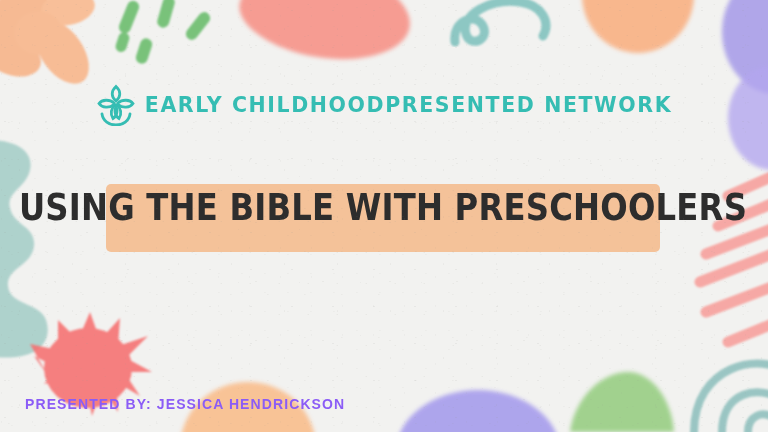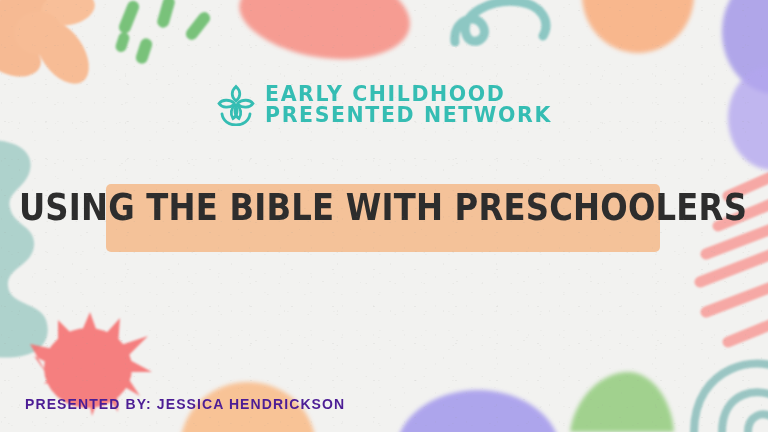--- a/index.html
+++ b/index.html
@@ -47,21 +47,21 @@
     left: 0; right: 0;
     top: 84px;
     display: flex;
     align-items: center;
     justify-content: center;
     gap: 9px;
   }
   #logo-mark { width: 40px; height: 42px; flex: none; }
   #logo-text {
     display: flex;
-    flex-direction: column;
+    flex-direction: row;
     line-height: 1.02;
   }
   #logo-text span {
     font-family: "DejaVu Sans", sans-serif;
     font-weight: bold;
     font-size: 20.5px;
     letter-spacing: 1.6px;
     color: #35bdb3;
     white-space: nowrap;
   }
@@ -94,21 +94,21 @@
   }
 
   #presenter {
     position: absolute;
     left: 25px;
     top: 396px;
     font-family: "Liberation Sans", sans-serif;
     font-weight: bold;
     font-size: 14px;
     letter-spacing: 1.1px;
-    color: #4c1d95;
+    color: #8b5cf6;
     white-space: nowrap;
   }
 </style>
 </head>
 <body>
 
 <div id="slide">
 
   <svg class="svglayer" width="768" height="432" viewBox="0 0 768 432" xmlns="http://www.w3.org/2000/svg">
     <defs>

